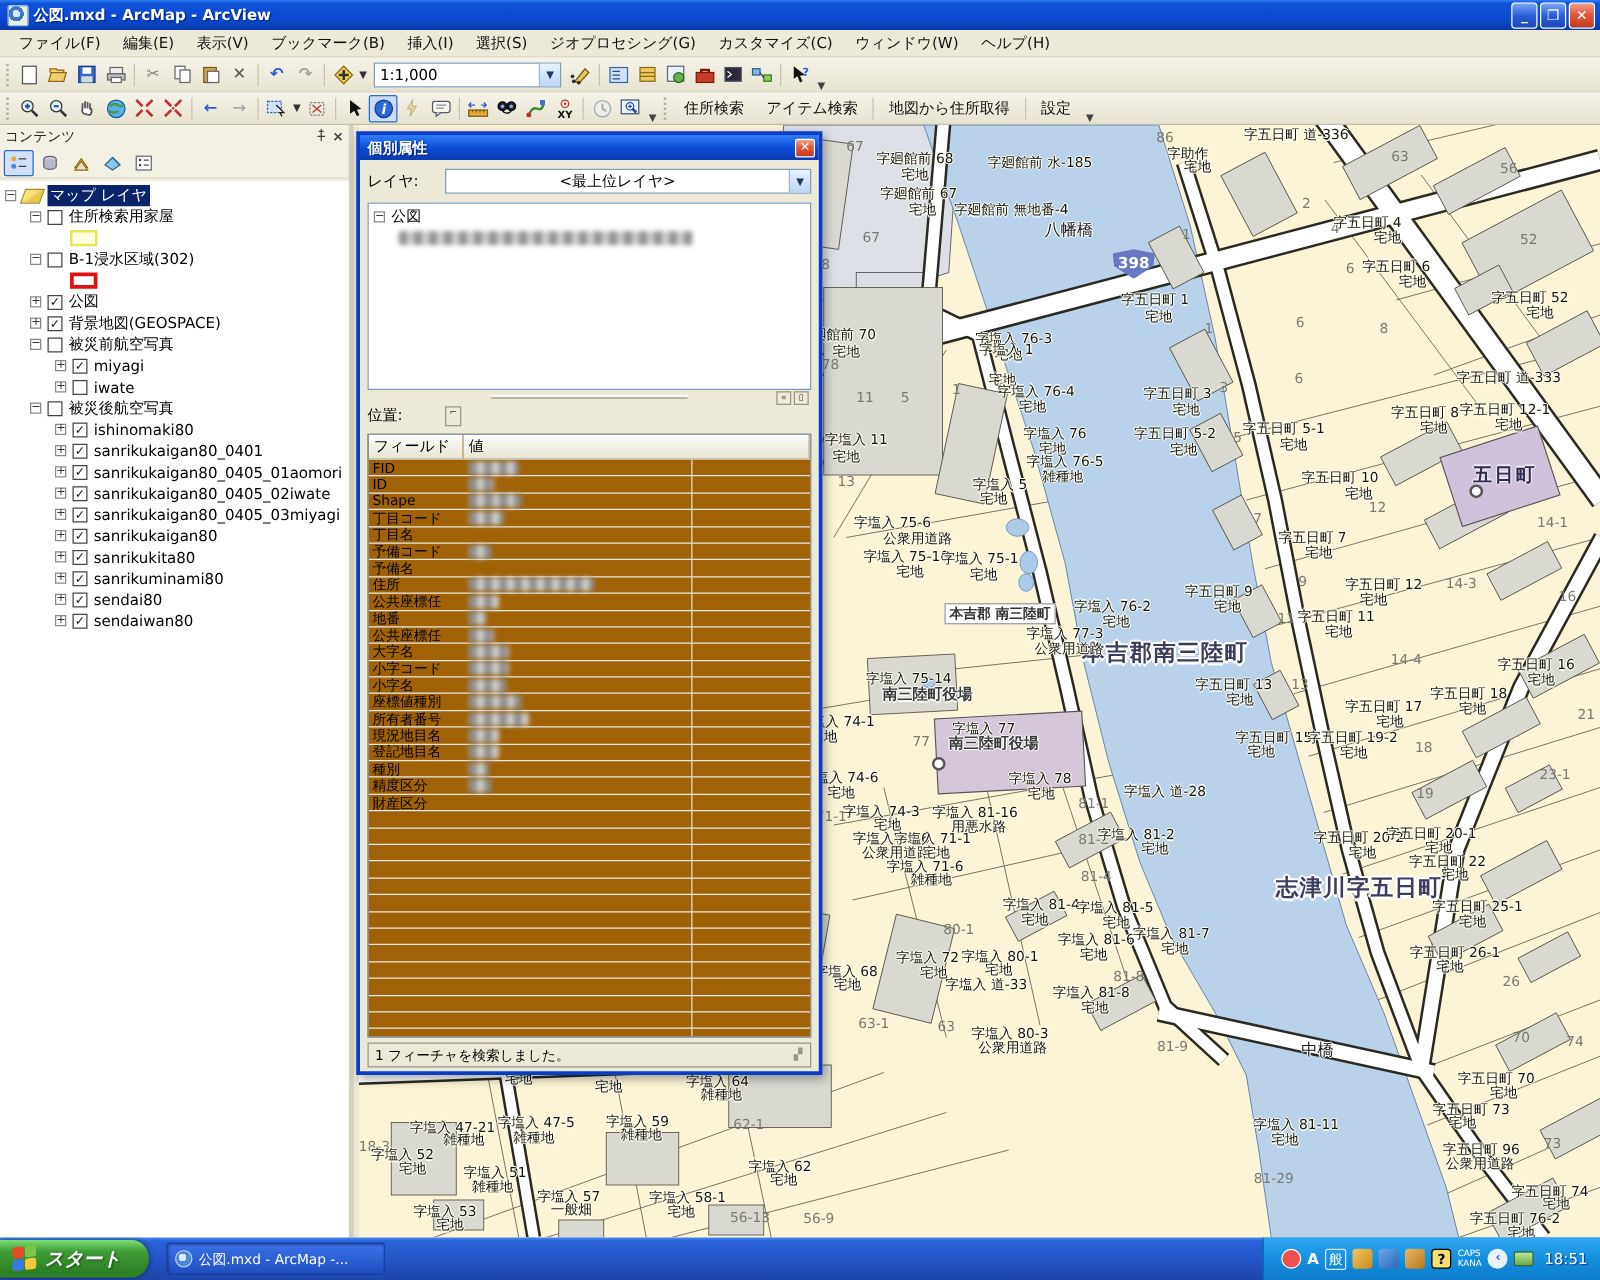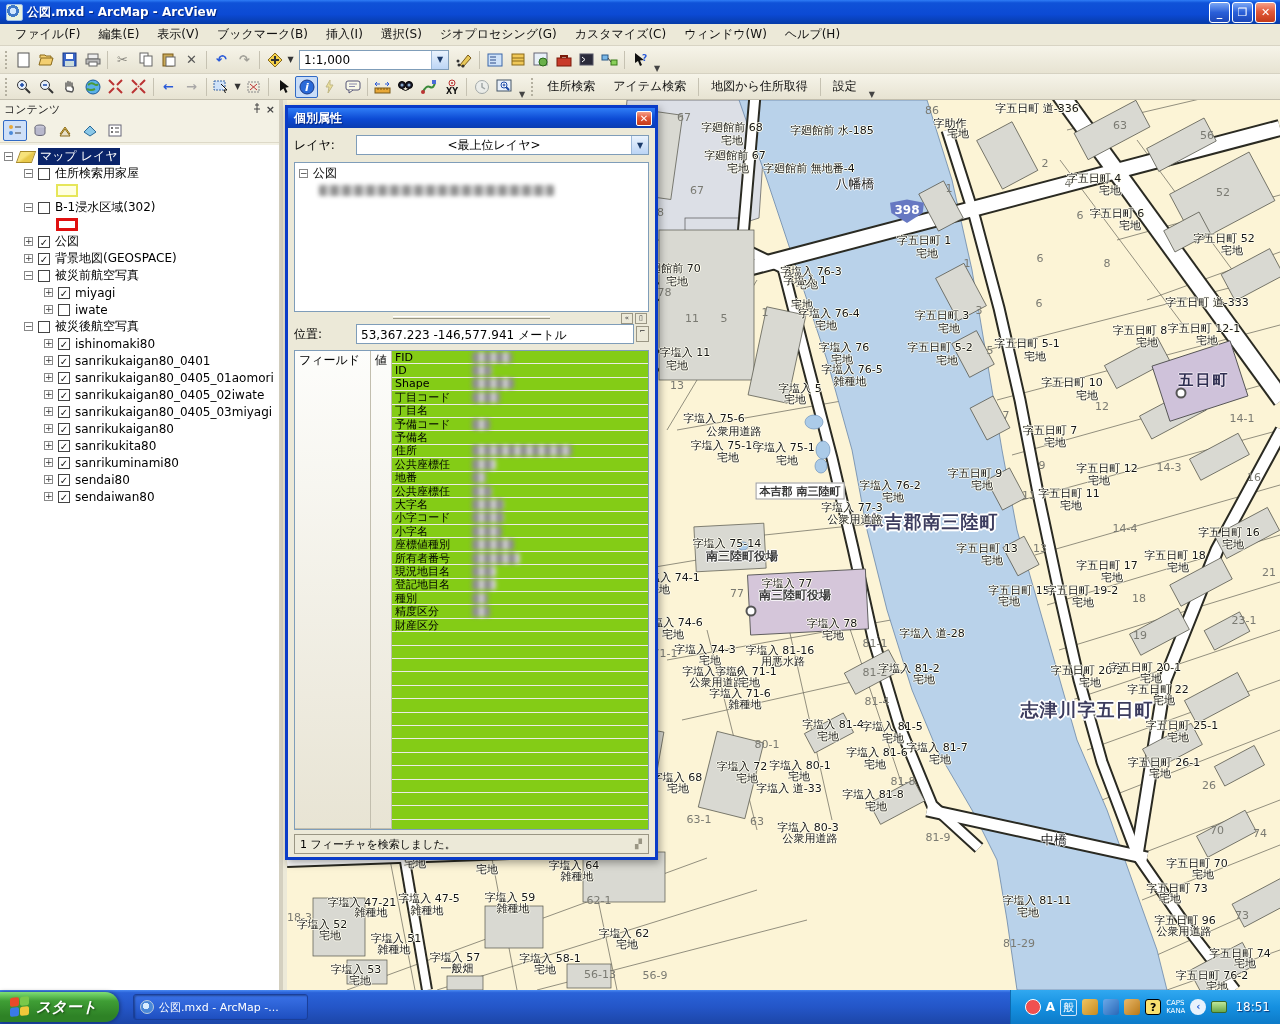--- a/index.html
+++ b/index.html
@@ -89,21 +89,21 @@
   #layercombo .cbtn { width:17px; height:18px; background:linear-gradient(180deg,#eaf3fd,#bcd5f5); border-left:1px solid #9db9d9; font-size:8px; color:#1a3a6a; display:flex; align-items:center; justify-content:center; }
   #idtree { margin-top:7px; height:150px; background:#fff; border:1px solid #7f9db9; position:relative; font-size:12px; padding:3px 4px; }
   #idtree .node { display:flex; align-items:center; height:15px; }
   #idtree .cbar { position:absolute; left:24px; top:22px; }
   .blurbar { height:11px; background:repeating-linear-gradient(90deg,#8f8f8f 0 7px,#cfcfcf 7px 12px); filter:blur(2px); border-radius:2px; }
   #idsplit { height:12px; position:relative; }
   #idsplit .gripline { position:absolute; left:28%; right:28%; top:4px; height:3px; border-top:1px solid #fff; border-bottom:1px solid #9a9684; }
   #idsplit .sbtns { position:absolute; right:2px; top:1px; display:flex; gap:2px; }
   .minibtn { width:12px; height:11px; background:#ece9d8; border:1px solid #9a9684; font-size:7px; line-height:9px; text-align:center; color:#333; }
   #locbox { flex:1; height:20px; background:#fff; border:1px solid #7f9db9; font-size:12px; padding:2px 4px; color:#000; margin-right:2px; overflow:hidden; white-space:nowrap; }
-  #idtable { margin-top:6px; flex:1; display:flex; flex-direction:row; border:1px solid #7f9db9; background:#84cc16; position:relative; overflow:hidden; }
+  #idtable { margin-top:6px; flex:1; display:flex; flex-direction:column; border:1px solid #7f9db9; background:#a16207; position:relative; overflow:hidden; }
   #idthead { display:flex; flex:none; }
   .hcell { background:linear-gradient(180deg,#fdfdfb,#e8e4d4); border-right:1px solid #c2beae; border-bottom:1px solid #c2beae; font-size:12px; padding:1px 4px; }
   .hcell.f { width:76px; flex:none; }
   .hcell.v { flex:1; }
   #idrows { flex:1; overflow:hidden; position:relative; }
   .frow { display:flex; height:13.4px; align-items:center; border-bottom:1px solid #ebebe4; font-size:11px; }
   .fname { width:76px; flex:none; padding-left:3px; color:#000; white-space:nowrap; overflow:hidden; }
   .fval { flex:1; padding-left:4px; display:flex; align-items:center; }
   #vline { position:absolute; top:0; bottom:0; left:258px; width:1px; background:#e0e0d8; }
   #idstatus { flex:none; height:20px; margin:4px 0 3px 0; border:1px solid #9a9684; background:#ece9d8; font-size:11px; color:#000; display:flex; align-items:center; padding:0 5px; }
@@ -955,21 +955,20 @@
       </div>
       <div id="idsplit">
         <span class="gripline"></span>
         <span class="sbtns">
           <span class="minibtn">«</span>
           <span class="minibtn">▯</span>
         </span>
       </div>
       <div class="idrow">
         <span class="idlabel">位置:</span>
-        <span id="locbox">53,367.223  -146,577.941 メートル</span>
         <span class="minibtn" style="height:16px;width:13px;">⌐</span>
       </div>
       <div id="idtable">
         <div id="idthead">
           <span class="hcell f">フィールド</span>
           <span class="hcell v">値</span>
         </div>
         <div id="idrows">
             <div id="vline"></div>
             <div class="frow">

